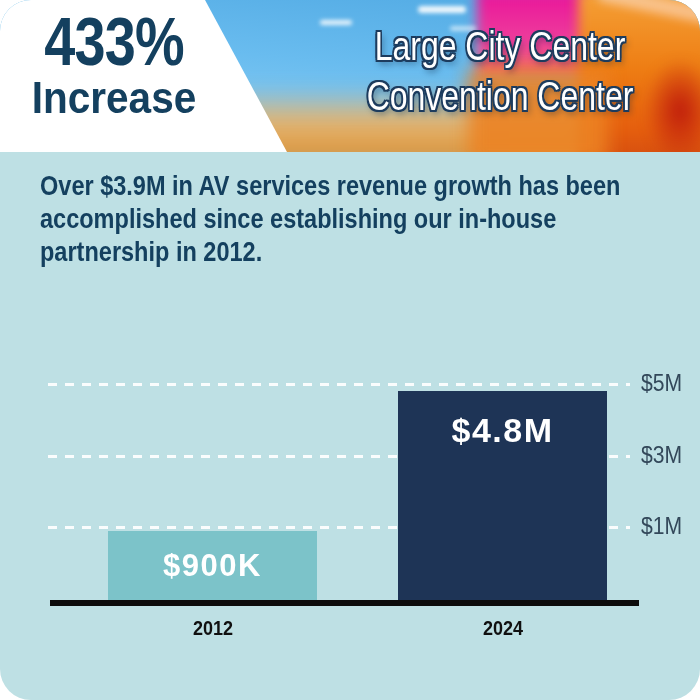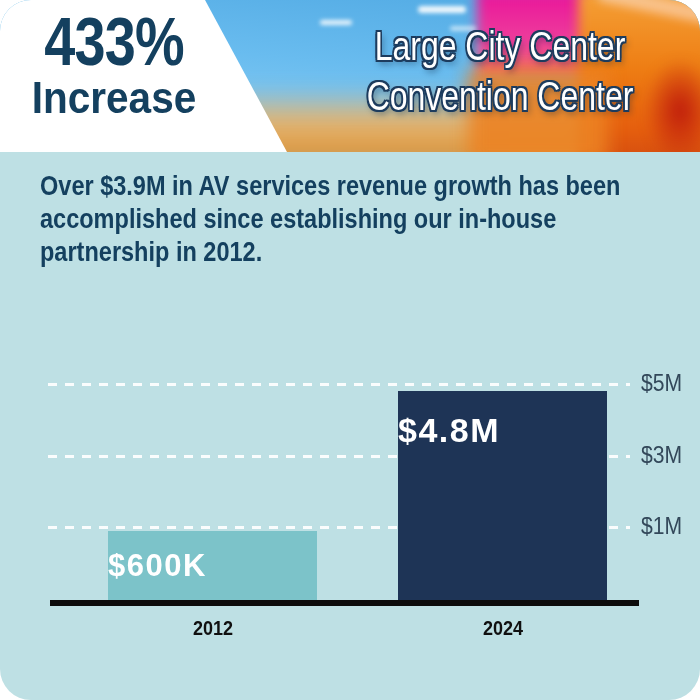--- a/index.html
+++ b/index.html
@@ -82,21 +82,21 @@
     background-image: repeating-linear-gradient(90deg, rgba(255,255,255,.92) 0 9px, transparent 9px 17px);
     z-index: 1;
   }
   .grid-label {
     position: absolute; left: 641px; font-size: 24px; color: #33485a;
     transform: scaleX(.88); transform-origin: left center; white-space: nowrap;
     z-index: 1;
   }
   .bar {
     position: absolute; width: 209px; z-index: 2;
-    display: flex; 
+    display: flex; justify-content: center;
   }
   .bar-value {
     color: #ffffff; font-weight: bold; letter-spacing: 1.5px; white-space: nowrap;
   }
   .axis {
     position: absolute; left: 50px; top: 600px; width: 589px; height: 6px;
     z-index: 3;
   }
   .x-label {
     position: absolute; top: 617px; font-size: 20px; font-weight: bold;
@@ -140,21 +140,21 @@
 
 
   <div class="chart" id="chart">
       <div class="gridline" style="top: 383px;"></div>
       <div class="grid-label" style="top: 369px; color: rgb(51, 72, 90);">$5M</div>
       <div class="gridline" style="top: 455px;"></div>
       <div class="grid-label" style="top: 441px; color: rgb(51, 72, 90);">$3M</div>
       <div class="gridline" style="top: 526px;"></div>
       <div class="grid-label" style="top: 512px; color: rgb(51, 72, 90);">$1M</div>
       <div class="bar" style="left: 108px; top: 531px; height: 70px; width: 209px; background: rgb(124, 195, 201); align-items: center;">
-        <span class="bar-value" style="font-size: 31px;">$600K</span>
+        <span class="bar-value" style="font-size: 31px;">$900K</span>
       </div>
       <div class="x-label" style="left: 212.5px;">2012</div>
       <div class="bar" style="left: 398px; top: 391px; height: 210px; width: 209px; background: rgb(30, 52, 86); align-items: flex-start;">
         <span class="bar-value" style="font-size: 34px; padding-top: 20px;">$4.8M</span>
       </div>
       <div class="x-label" style="left: 502.5px;">2024</div>
       <div class="axis" style="background: rgb(12, 12, 12);"></div>
     </div>
 
 </div>

